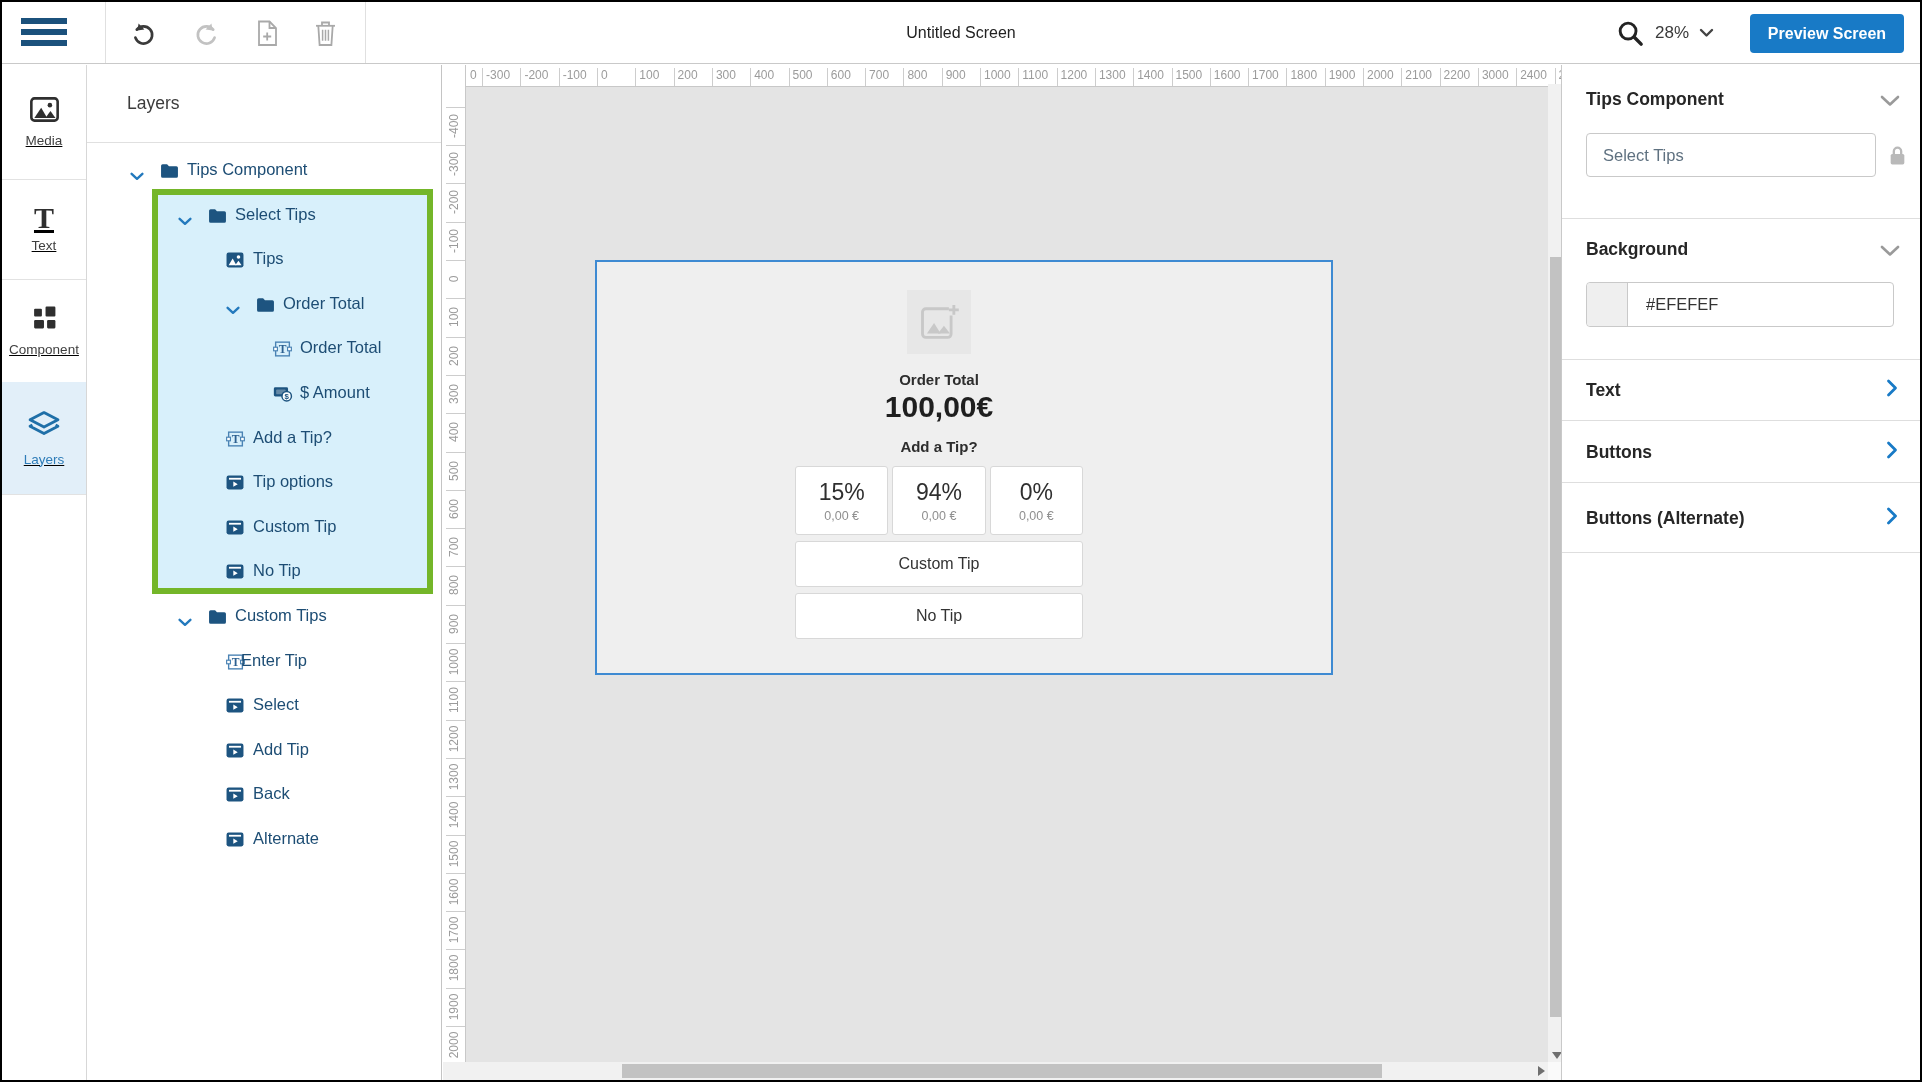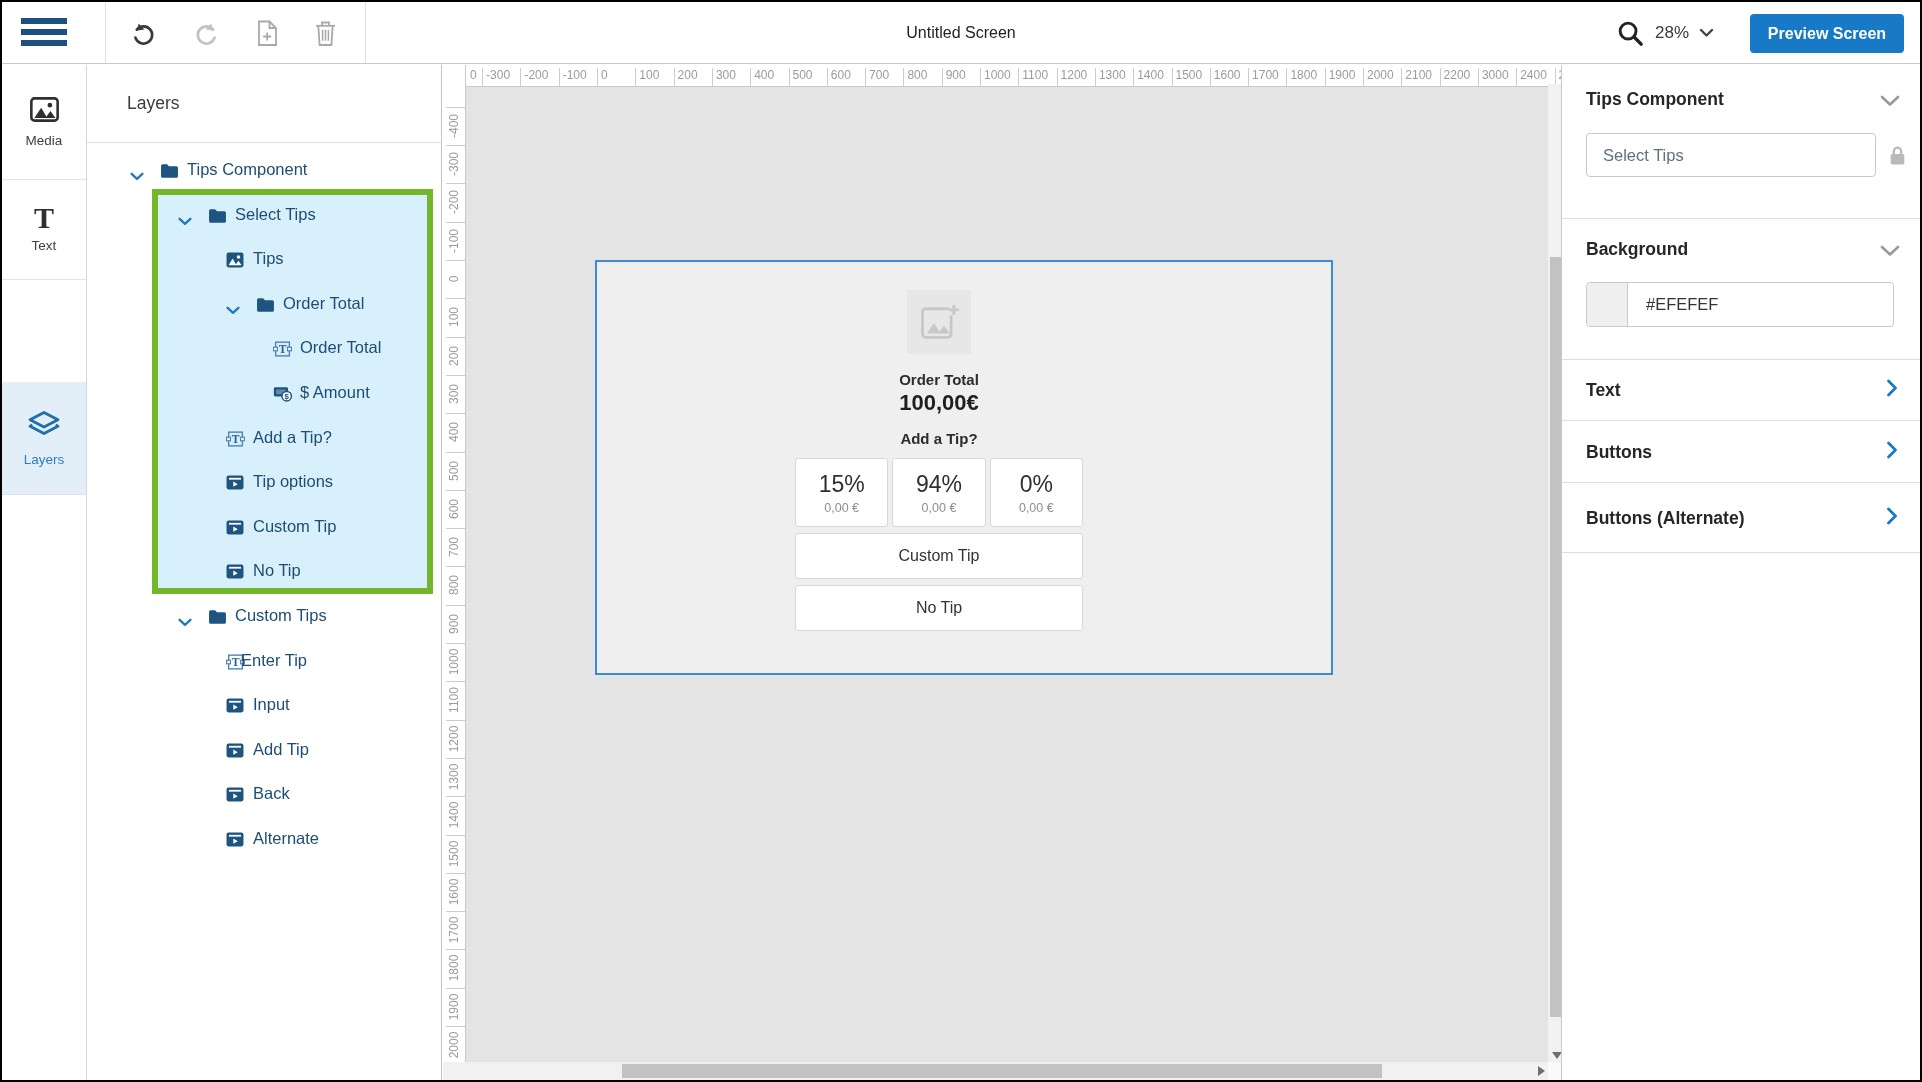--- a/index.html
+++ b/index.html
@@ -18,21 +18,21 @@
   #title{left:0;right:0;top:0;height:62px;display:flex;align-items:center;justify-content:center;
          font-size:16px;color:#222;pointer-events:none;}
   #zoom-group{right:206px;top:0;height:62px;display:flex;align-items:center;gap:10px;}
   #zoom-label{font-size:17px;color:#3a3a3a;}
   #preview-btn{right:16px;top:12px;width:154px;height:39px;background:#187ac6;border-radius:4px;
       color:#fff;font-size:16px;font-weight:bold;display:flex;align-items:center;justify-content:center;cursor:pointer;}
 
   
   #toolrail{left:0;top:63px;width:85px;bottom:0;background:#fff;border-right:1px solid #d7d7d7;box-sizing:border-box;}
   .rail-item{position:absolute;left:0;width:84px;display:flex;flex-direction:column;align-items:center;
-             justify-content:center;gap:7px;border-bottom:1px solid #e2e2e2;cursor:pointer;}
+             justify-content:center;gap:7px;border-bottom:1px solid #e2e2e2;cursor:pointer;text-decoration:underline;}
   .rail-item .lbl{font-size:13.5px;color:#3f3f3f;}
   .rail-item.active{background:#e2eff9;}
   .rail-item.active .lbl{color:#2e7cb8;}
   .rail-T{font-family:"Liberation Serif","DejaVu Serif",serif;font-size:30px;font-weight:bold;color:#2f2f2f;line-height:26px;}
 
   
   #layers-panel{left:85px;top:63px;width:355px;bottom:0;background:#fff;border-right:1px solid #c4c4c4;box-sizing:border-box;}
   #layers-title{left:40px;top:28px;font-size:17.5px;color:#3c3c3c;}
   #layers-divider{left:0;top:77px;width:100%;height:1px;background:#e0e0e0;}
   #green-box{left:65px;top:124px;width:281px;height:405px;background:#d8f0fb;border:6px solid #74b629;box-sizing:border-box;}
@@ -49,21 +49,21 @@
   #v-ruler{left:0;top:0;width:23px;bottom:18px;background:#fff;border-right:1px solid #c8c8c8;box-sizing:border-box;overflow:hidden;}
   .v-tick{position:absolute;left:11px;font-size:12px;color:#9b9b9b;white-space:nowrap;
           transform:translate(-50%,-50%) rotate(-90deg);}
   .v-sep{position:absolute;left:3px;height:1px;width:19px;background:#cdcdcd;}
   #viewport{left:23px;top:22px;right:17px;bottom:18px;background:#e4e4e4;overflow:hidden;}
   #screen{left:129px;top:173px;width:738px;height:415px;background:#efefef;border:2px solid #3e8ad2;box-sizing:border-box;}
   #content-col{left:198px;top:28px;width:288px;text-align:center;}
   #img-placeholder{position:relative;width:64px;height:64px;margin:0 auto;background:#e7e7e7;
                    display:flex;align-items:center;justify-content:center;}
   #order-total-label{margin-top:17px;font-size:15px;font-weight:bold;color:#2d2d2d;}
-  #order-total-amount{margin-top:2px;font-size:22px;font-weight:bold;color:#1f1f1f;}
+  #order-total-amount{margin-top:2px;font-size:30px;font-weight:bold;color:#1f1f1f;}
   #add-tip-label{margin-top:14px;font-size:15px;font-weight:bold;color:#2d2d2d;}
   #tip-row{display:flex;gap:4px;margin-top:11px;}
   .tip-btn{flex:1;height:69px;background:#fff;border:1px solid #d8d8d8;border-radius:3px;box-sizing:border-box;
            display:flex;flex-direction:column;align-items:center;justify-content:center;cursor:pointer;}
   .tip-pct{font-size:23px;color:#2f2f2f;}
   .tip-amt{font-size:12.5px;color:#8f8f8f;margin-top:3px;}
   .wide-btn{margin-top:6px;height:46px;background:#fff;border:1px solid #d8d8d8;border-radius:3px;box-sizing:border-box;
             display:flex;align-items:center;justify-content:center;font-size:16px;color:#333;cursor:pointer;}
   
   #v-scroll{right:0;top:19px;width:17px;bottom:18px;background:#f1f1f1;}
@@ -151,20 +151,29 @@
             <circle cx="19.2" cy="7.8" r="2.2" fill="#2f2f2f"></circle>
             <path d="M4.2 20.2 L10.8 10.4 L16.6 20.2 Z" fill="#2f2f2f"></path>
             <path d="M14.8 20.2 L19.8 13.4 L24.6 20.2 Z" fill="#2f2f2f"></path>
           </svg></div>
         <span class="lbl">Media</span>
       </div>
       <div class="rail-item" style="top: 114px; height: 100px;">
         <div class="rail-T">T</div>
         <span class="lbl">Text</span>
       </div>
+      <div class="rail-item" style="top: 214px; height: 103px;">
+        <div><svg width="27" height="27" viewBox="0 0 26 26">
+            <rect x="3" y="4.5" width="7.5" height="7.5" rx="1" fill="#2f2f2f"></rect>
+            <rect x="14" y="2.5" width="9.5" height="9.5" rx="1" fill="#2f2f2f"></rect>
+            <rect x="3" y="15.5" width="9.5" height="8" rx="1" fill="#2f2f2f"></rect>
+            <rect x="15.5" y="15.5" width="8" height="8" rx="1" fill="#2f2f2f"></rect>
+          </svg></div>
+        <span class="lbl">Component</span>
+      </div>
       <div class="rail-item active" style="top: 317px; height: 112px;">
         <div><svg width="36" height="31" viewBox="0 0 34 30">
             <path d="M17 2.5 L30.5 9.5 L17 16.5 L3.5 9.5 Z" fill="none" stroke="#1f6fa8" stroke-width="2.7" stroke-linejoin="round"></path>
             <path d="M5.8 14.5 L3.5 15.8 L17 22.8 L30.5 15.8 L28.2 14.5" fill="none" stroke="#1f6fa8" stroke-width="2.7" stroke-linejoin="round"></path>
           </svg></div>
         <span class="lbl">Layers</span>
       </div>
     </div>
 
   <div id="layers-panel" class="abs">
@@ -276,21 +285,21 @@
               <text x="9" y="11.4" font-size="11" font-family="Liberation Serif,serif" font-weight="bold" fill="#2c6090" text-anchor="middle">T</text>
             </svg></span>
           <span class="t-lbl" style="left: 154px;">Enter Tip</span>
         </div>
         <div class="tree-row" style="top: 619.2px;">
           <span class="t-icon" style="left: 139px;"><svg width="18" height="15" viewBox="0 0 17 14">
               <rect x="0.5" y="0.5" width="16" height="13" rx="2" fill="#1d5480"></rect>
               <rect x="2.8" y="2.6" width="11.4" height="1.7" fill="#fff"></rect>
               <path d="M6.9 6.1 L11.1 8.6 L6.9 11.1 Z" fill="#fff"></path>
             </svg></span>
-          <span class="t-lbl" style="left: 166px;">Input</span>
+          <span class="t-lbl" style="left: 166px;">Select</span>
         </div>
         <div class="tree-row" style="top: 663.8px;">
           <span class="t-icon" style="left: 139px;"><svg width="18" height="15" viewBox="0 0 17 14">
               <rect x="0.5" y="0.5" width="16" height="13" rx="2" fill="#1d5480"></rect>
               <rect x="2.8" y="2.6" width="11.4" height="1.7" fill="#fff"></rect>
               <path d="M6.9 6.1 L11.1 8.6 L6.9 11.1 Z" fill="#fff"></path>
             </svg></span>
           <span class="t-lbl" style="left: 166px;">Add Tip</span>
         </div>
         <div class="tree-row" style="top: 708.4px;">

